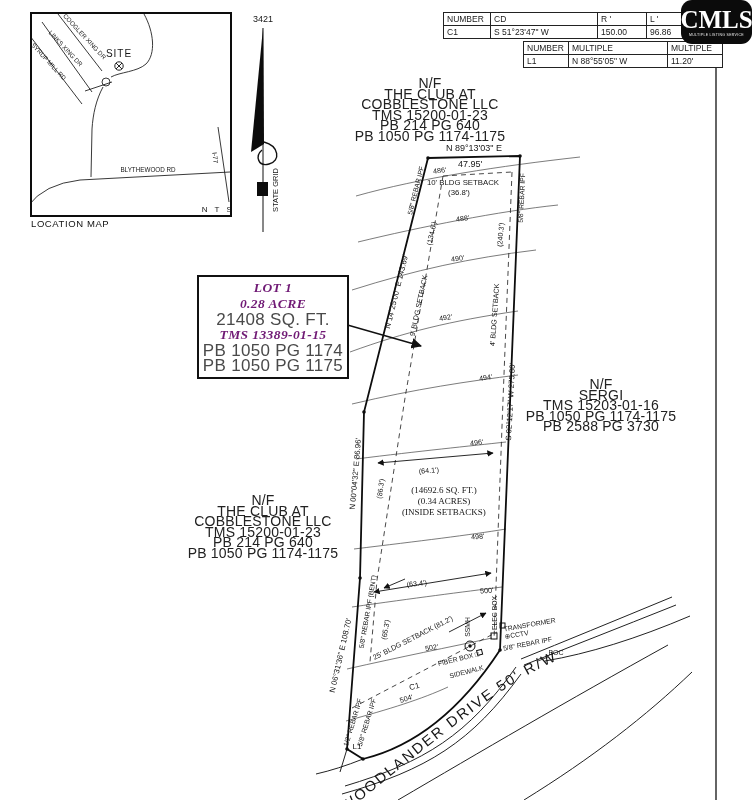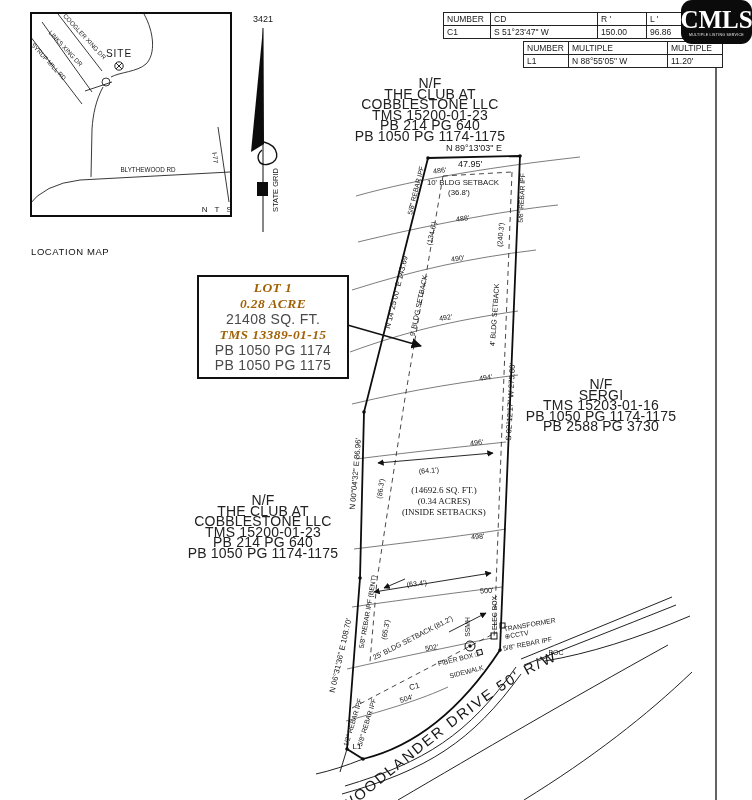--- a/index.html
+++ b/index.html
@@ -2,35 +2,35 @@
 <html><head>
 <meta charset="utf-8">
 <style>
   html,body{margin:0;padding:0;background:#ffffff;}
   .page{position:relative;width:752px;height:800px;background:#ffffff;overflow:hidden;
         font-family:"Liberation Sans",sans-serif;color:#161616;}
   svg text{font-family:"Liberation Sans",sans-serif;fill:#161616;}
   svg text.serif{font-family:"Liberation Serif",serif;}
   #plat-svg{position:absolute;left:0;top:0;}
   .map-box{position:absolute;left:30px;top:12px;width:198px;height:201px;border:2px solid #0d0d0d;background:#fff;}
-  .map-caption{position:absolute;left:31px;top:218px;font-size:9.5px;letter-spacing:.6px;color:#111;margin-top:28px;}
+  .map-caption{position:absolute;left:31px;top:218px;font-size:9.5px;letter-spacing:.6px;color:#111;}
   table.dtable{position:absolute;border-collapse:collapse;background:#fff;font-size:8.5px;color:#1a1a1a;padding-left:24px;}
   table.dtable th,table.dtable td{border:1px solid #222;font-weight:normal;text-align:left;
         padding:0 3px;height:12px;line-height:12px;white-space:nowrap;}
   .logo{position:absolute;left:681px;top:0;width:71px;height:44px;background:#0b0b0b;border-radius:11px;
         display:flex;flex-direction:column;align-items:center;justify-content:center;z-index:5;}
   .logo .big{font-family:"Liberation Serif",serif;font-weight:bold;font-size:25px;line-height:24px;
         color:#fff;letter-spacing:0;}
   .logo .sub{font-size:3.5px;color:#eee;letter-spacing:.3px;margin-top:1px;}
   .owner{position:absolute;text-align:center;font-size:14px;line-height:10.5px;color:#222;letter-spacing:.2px;}
   .lot-box{position:absolute;left:197px;top:275px;width:148px;border:2px solid #111;background:#fff;
         text-align:center;padding:3px 0 4px 0;z-index:3;}
   .lot-box .bi{font-family:"Liberation Serif",serif;font-style:italic;font-weight:bold;
-        font-size:13.5px;line-height:16px;color:#a16207;letter-spacing:.4px;}
-  .lot-box .pl{font-size:14px;line-height:15px;color:#4a4a4a;letter-spacing:.3px;}
+        font-size:13.5px;line-height:16px;color:#701a75;letter-spacing:.4px;}
+  .lot-box .pl{font-size:17px;line-height:15px;color:#4a4a4a;letter-spacing:.3px;}
 </style>
 </head>
 <body>
 
 <div class="page">
 
   <svg id="plat-svg" width="752" height="800" viewBox="0 0 752 800">
     <defs>
       <marker id="arr" viewBox="0 0 10 10" refX="9" refY="5" markerWidth="7" markerHeight="7" orient="auto-start-reverse">
           <path d="M0,0 L10,5 L0,10 z" fill="#111"></path>

